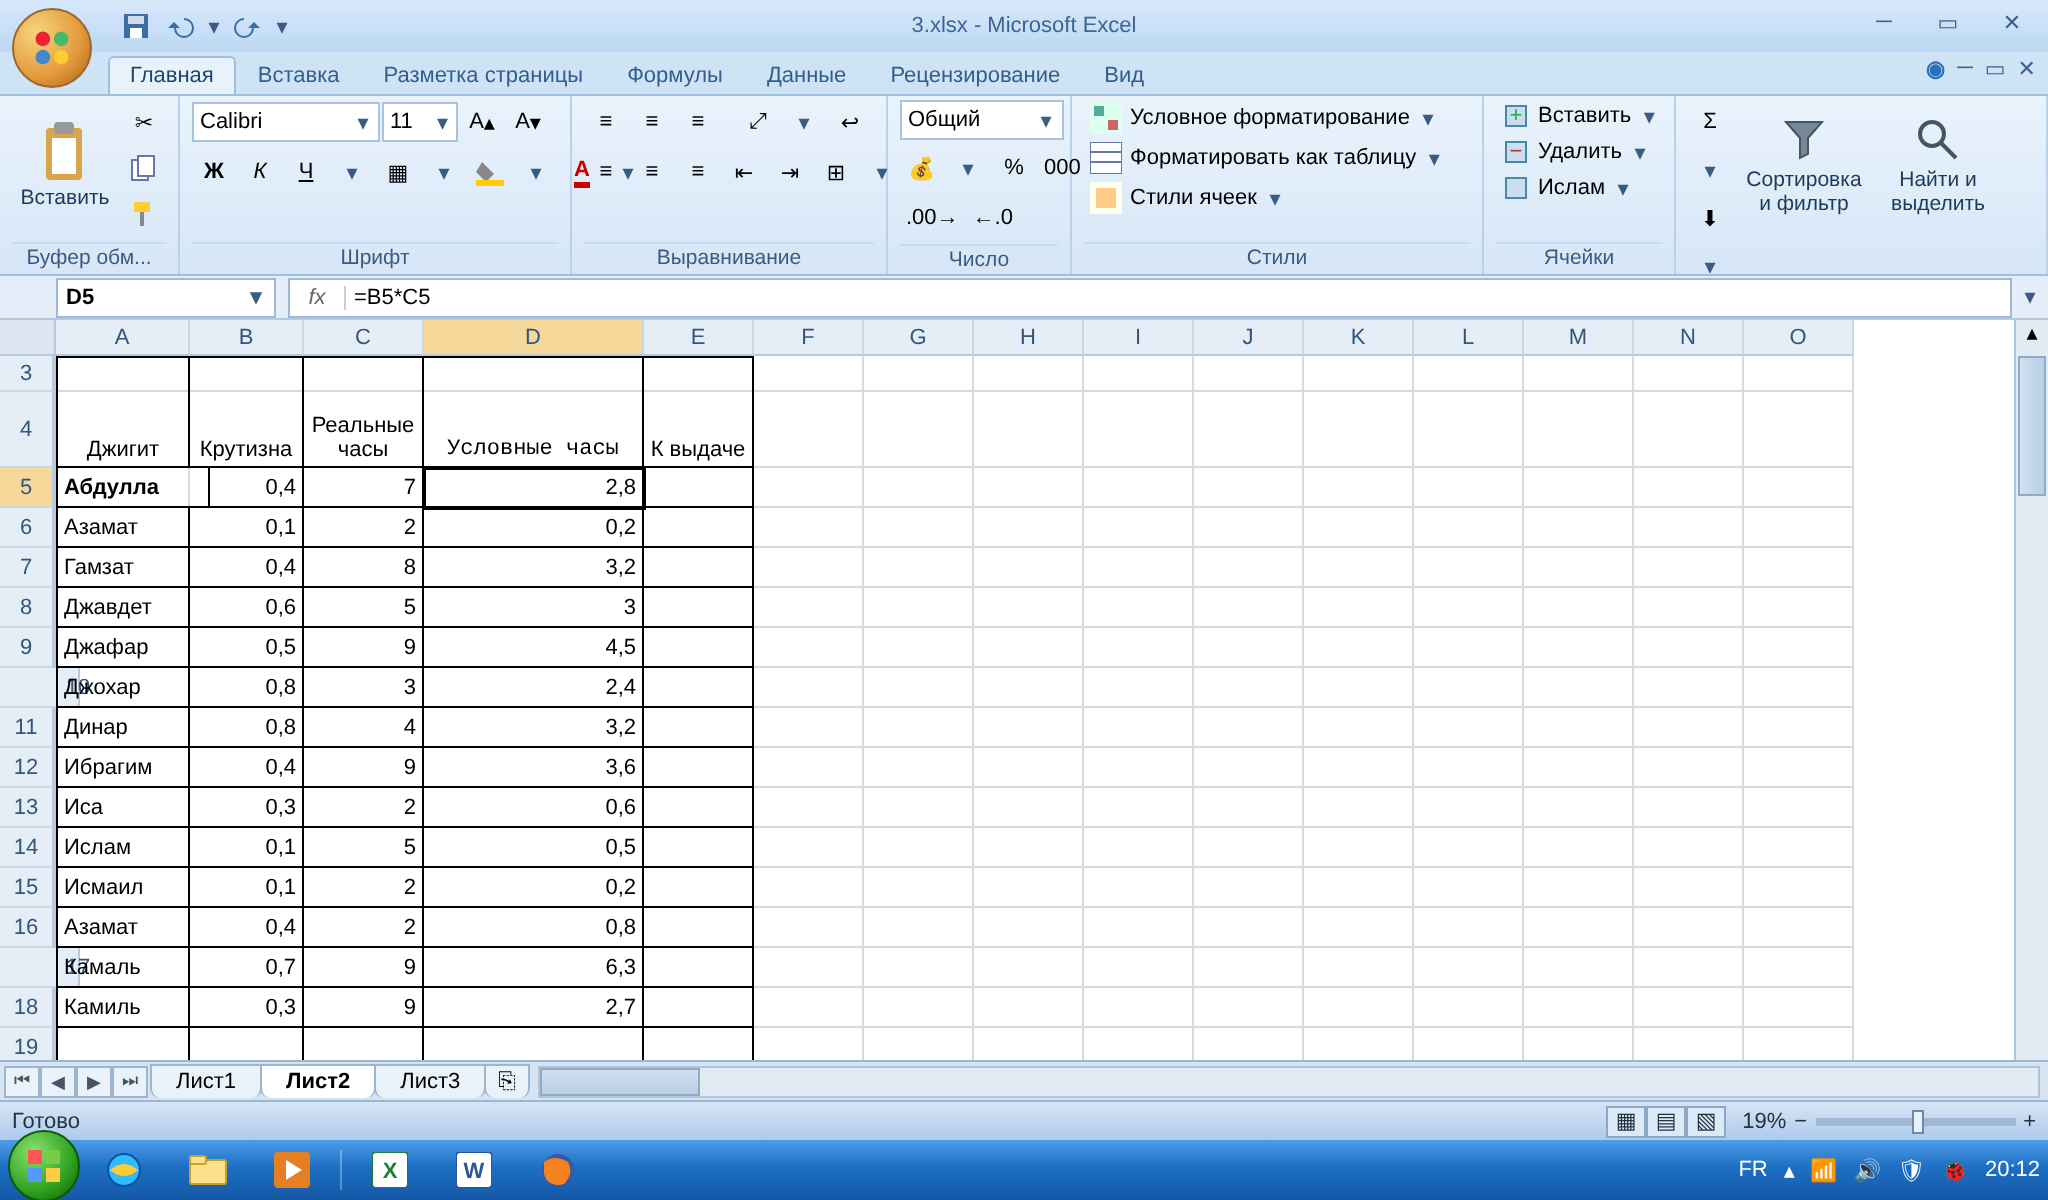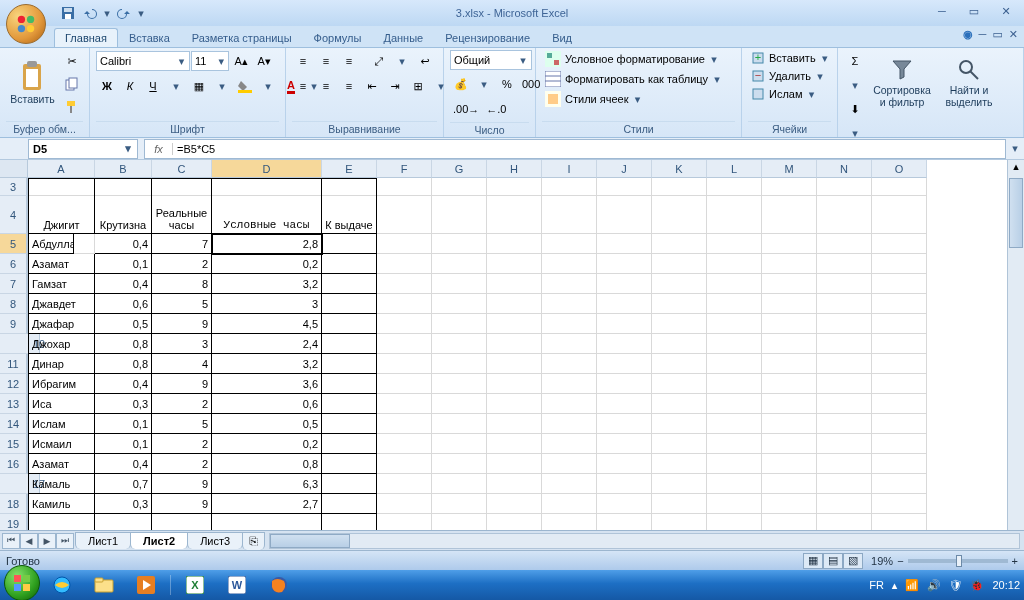--- a/index.html
+++ b/index.html
@@ -644,21 +644,21 @@
           <div class="cell " style="left: 624px; top: 336px; width: 55px; height: 20px;"></div>
           <div class="cell " style="left: 679px; top: 336px; width: 55px; height: 20px;"></div>
           <div class="cell " style="left: 734px; top: 336px; width: 55px; height: 20px;"></div>
           <div class="cell " style="left: 789px; top: 336px; width: 55px; height: 20px;"></div>
           <div class="cell " style="left: 844px; top: 336px; width: 55px; height: 20px;"></div>
           <div class="cell ctr b-r b-b b-t b-l" style="left: 0px; top: 0px; width: 67px; height: 56px; white-space: normal; text-align: center; line-height: 1.1; display: flex; align-items: flex-end; justify-content: center; padding: 2px;">Джигит</div>
           <div class="cell ctr b-r b-b b-t" style="left: 67px; top: 0px; width: 57px; height: 56px; white-space: normal; text-align: center; line-height: 1.1; display: flex; align-items: flex-end; justify-content: center; padding: 2px;">Крутизна</div>
           <div class="cell ctr b-r b-b b-t" style="left: 124px; top: 0px; width: 60px; height: 56px; white-space: normal; text-align: center; line-height: 1.1; display: flex; align-items: flex-end; justify-content: center; padding: 2px;">Реальные часы</div>
           <div class="cell ctr b-r b-b b-t" style="left: 184px; top: 0px; width: 110px; height: 56px; white-space: normal; text-align: center; line-height: 1.1; display: flex; align-items: flex-end; justify-content: center; padding: 2px; font-family: Liberation Mono, monospace;">Условные часы</div>
           <div class="cell ctr b-r b-b b-t" style="left: 294px; top: 0px; width: 55px; height: 56px; white-space: normal; text-align: right; line-height: 1.1; display: flex; align-items: flex-end; justify-content: center; padding: 2px;">К выдаче</div>
-          <div class="cell b-l b-r b-b" style="left: 0px; top: 56px; width: 46px; height: 20px;">Абдулла</div>
+          <div class="cell b-l b-r b-b" style="left: 0px; top: 56px; width: 77px; height: 20px; font-weight: bold;">Абдулла</div>
           <div class="cell num b-r b-b" style="left: 67px; top: 56px; width: 57px; height: 20px;">0,4</div>
           <div class="cell num b-r b-b" style="left: 124px; top: 56px; width: 60px; height: 20px;">7</div>
           <div class="cell num b-r b-b sel" style="left: 184px; top: 56px; width: 110px; height: 20px;">2,8</div>
           <div class="cell b-r b-b" style="left: 294px; top: 56px; width: 55px; height: 20px;"></div>
           <div class="cell b-l b-r b-b" style="left: 0px; top: 76px; width: 67px; height: 20px;">Азамат</div>
           <div class="cell num b-r b-b" style="left: 67px; top: 76px; width: 57px; height: 20px;">0,1</div>
           <div class="cell num b-r b-b" style="left: 124px; top: 76px; width: 60px; height: 20px;">2</div>
           <div class="cell num b-r b-b" style="left: 184px; top: 76px; width: 110px; height: 20px;">0,2</div>
           <div class="cell b-r b-b" style="left: 294px; top: 76px; width: 55px; height: 20px;"></div>
           <div class="cell b-l b-r b-b" style="left: 0px; top: 96px; width: 67px; height: 20px;">Гамзат</div>

